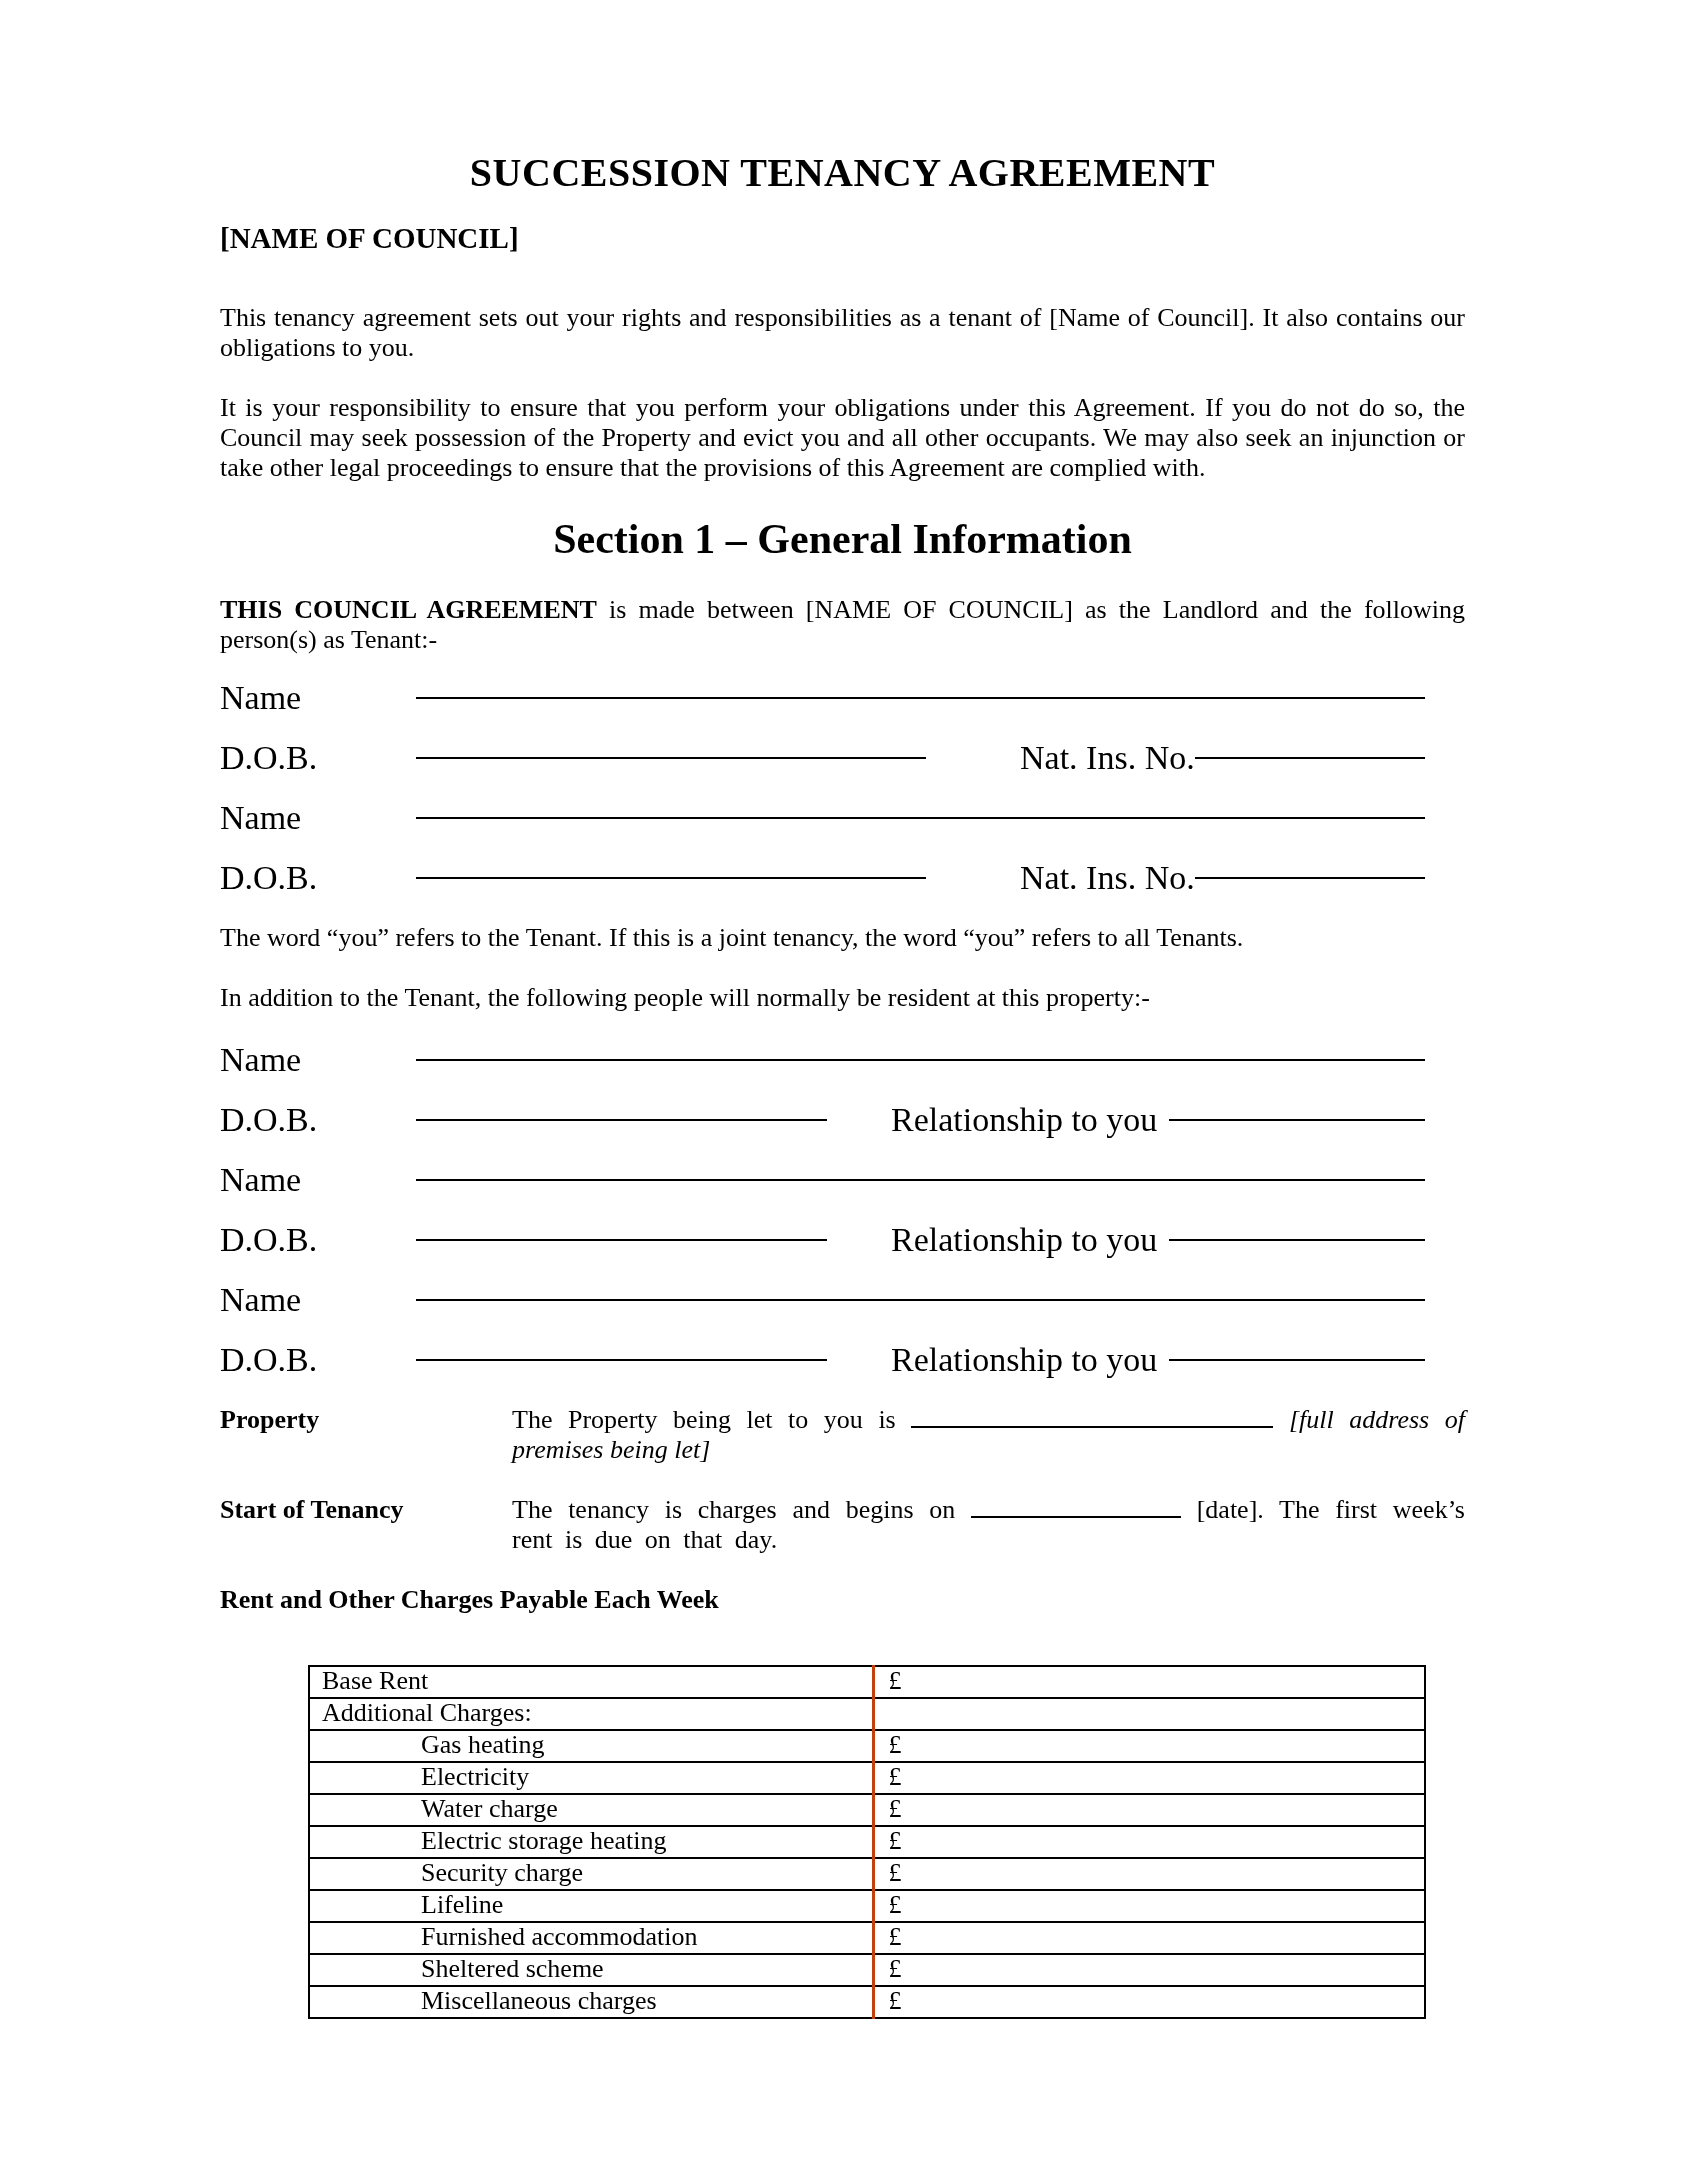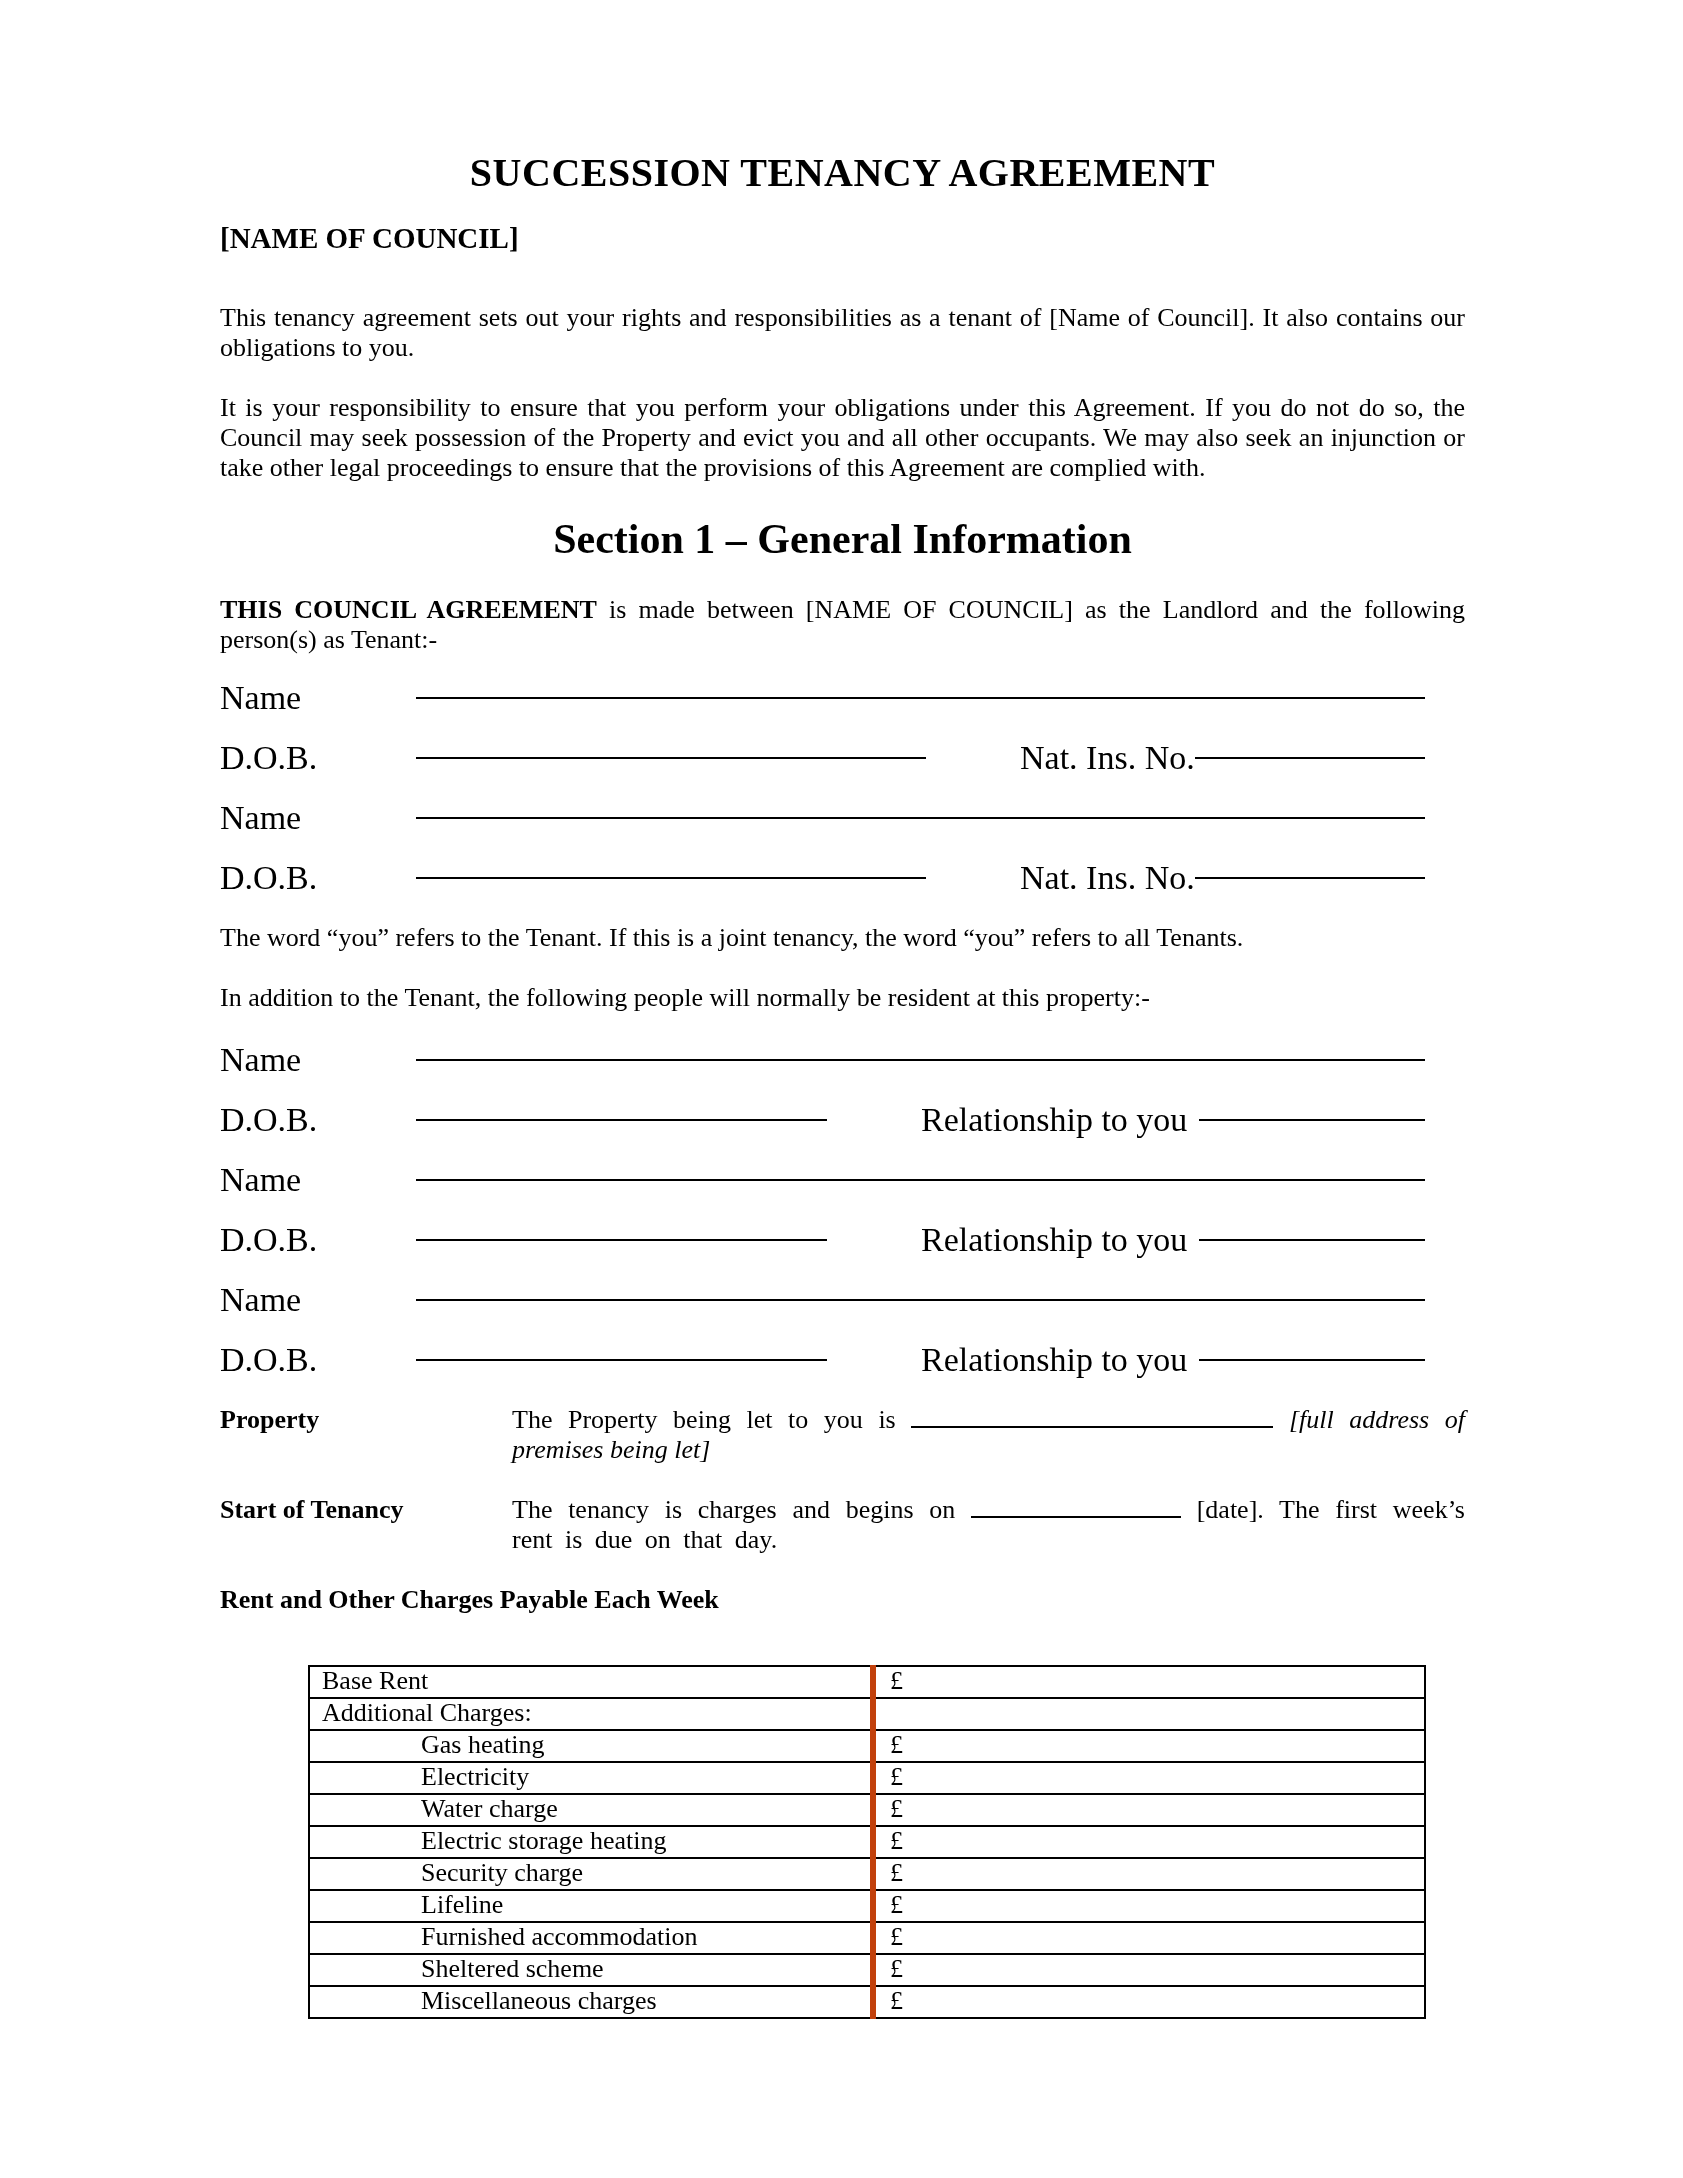--- a/index.html
+++ b/index.html
@@ -62,21 +62,21 @@
     flex-shrink: 0;
   }
   .blank {
     height: 0;
     border-bottom: 2px solid #000;
   }
   .blank.grow { flex: 1; margin-right: 40px; }
   .blank.dob-tenant { width: 510px; }
   .blank.dob-resident { width: 411px; }
   .midlbl-ni { margin-left: 94px; white-space: nowrap; }
-  .midlbl-rel { margin-left: 94px; margin-right: 12px; white-space: nowrap; }
+  .midlbl-rel { margin-left: 64px; margin-right: 12px; white-space: nowrap; }
 
   
   .lrow {
     display: flex;
     font-size: 26px;
     line-height: 30px;
     margin-bottom: 30px;
   }
   .lrow .llabel {
     width: 292px;
@@ -111,21 +111,21 @@
   table.rent td {
     border-top: 2px solid #000;
     border-bottom: 2px solid #000;
     line-height: 28px;
     height: 28px;
     padding: 0 10px 2px 12px;
     vertical-align: middle;
     overflow: hidden;
     white-space: nowrap;
   }
-  table.rent td.charge { border-left: 2px solid #000; border-right: 6px solid #c2410c; }
+  table.rent td.charge { border-left: 2px solid #000; border-right: 3px solid #c2410c; }
   table.rent td.amount { border-right: 2px solid #000; padding-left: 14px; }
   table.rent td.indent { padding-left: 111px; }
 </style>
 </head>
 <body>
 
 <div class="page">
 
   <h1 class="doc-title">SUCCESSION TENANCY AGREEMENT</h1>
   <h2 class="doc-subtitle">[NAME OF COUNCIL]</h2>

